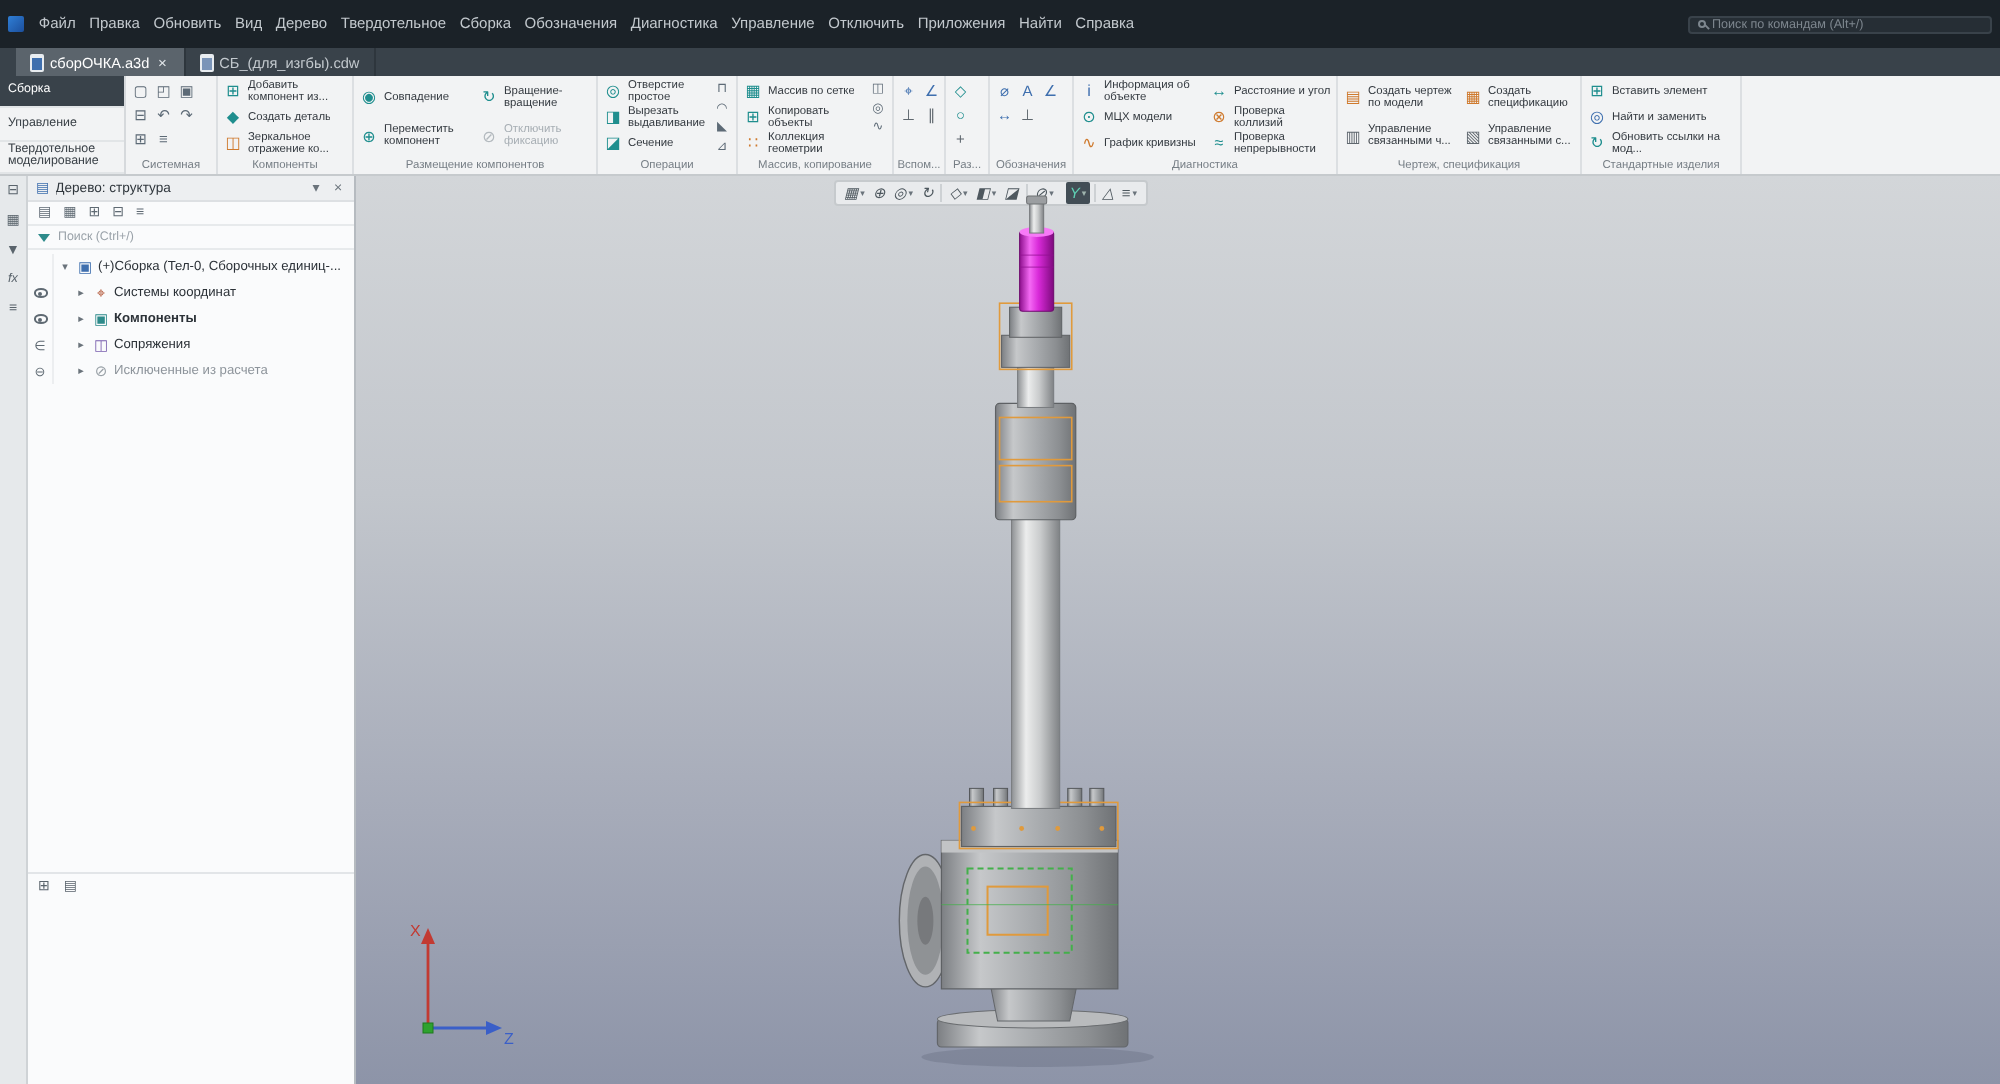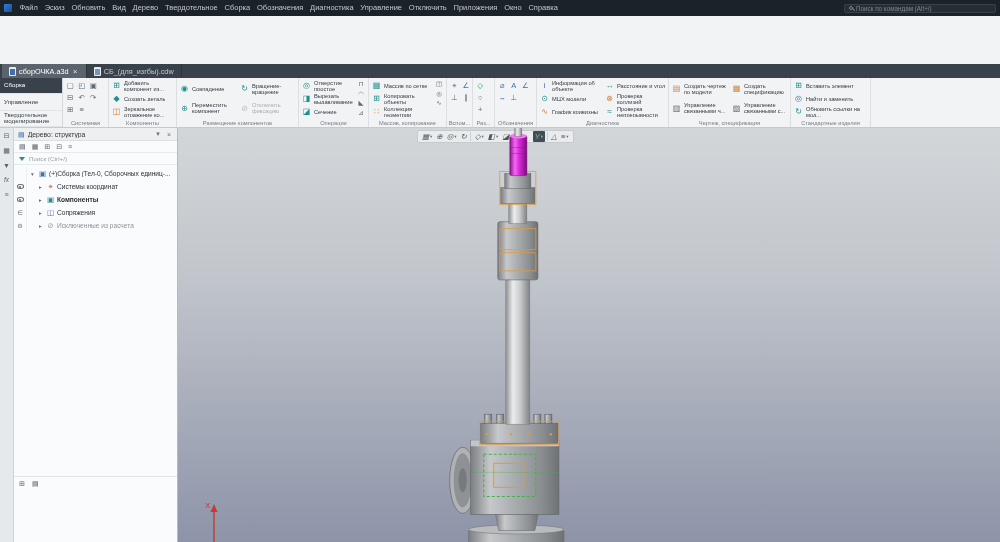--- a/index.html
+++ b/index.html
@@ -1,31 +1,31 @@
 <!DOCTYPE html>
 <html><head>
 <meta charset="utf-8">
 <style>
   * { box-sizing: border-box; margin: 0; padding: 0; }
   html,body { width:1000px; height:542px; overflow:hidden; }
   body { font-family:"Liberation Sans", sans-serif; background:#f2f3f4; }
   .app { position:relative; width:1000px; height:542px; overflow:hidden; display:flex; flex-direction:column; }
 
   
-  .titlebar { height:16px; flex:none; background:#1b2228; display:flex; align-items:center; padding:0 4px; }
+  .titlebar { height:24px; flex:none; background:#1b2228; display:flex; align-items:center; padding:0 4px; }
   .appicon { width:8px; height:8px; flex:none; background:linear-gradient(135deg,#2f7fd6,#1c4f9c); border-radius:1px; margin-right:4px; }
   .menus { display:flex; }
   .menu { font-size:7.5px; color:#c2c8cd; padding:0 3.4px; line-height:12px; white-space:nowrap; }
   .cmdsearch { margin-left:auto; width:152px; height:9px; background:#262e35; border:1px solid #39424a; border-radius:2px; display:flex; align-items:center; gap:3px; padding:0 4px; }
   .cmdsearch .ph { font-size:6.3px; color:#7d868e; white-space:nowrap; overflow:hidden; }
   .mag { width:4px; height:4px; border:1px solid #7d868e; border-radius:50%; position:relative; flex:none; }
   .mag::after { content:""; position:absolute; width:3px; height:1px; background:#7d868e; right:-2.5px; bottom:-1px; transform:rotate(45deg); }
 
   
-  .tabbar { height:14px; flex:none; background:#39424a; display:flex; align-items:stretch; padding-left:2px;margin-top:48px; }
+  .tabbar { height:14px; flex:none; background:#39424a; display:flex; align-items:stretch; padding-left:8px; }
   .dtab { display:flex; align-items:center; gap:3px; padding:0 7px; font-size:7.3px; color:#c3c9ce; border-right:1px solid #2e363d; white-space:nowrap; }
   .dtab.active { background:#5b646c; color:#fff; }
   .dicon { width:7px; height:9px; background:#e8ecf0; border-radius:1px; position:relative; flex:none; }
   .dicon::after { content:""; position:absolute; left:1px; right:1px; top:2px; bottom:1px; }
   .d3d::after { background:#3f6fae; }
   .dcdw::after { background:#7a94b8; }
   .tclose { width:7px; font-size:7.5px; color:#e3e7ea; text-align:center; }
   .tclose::after { content:"×"; }
 
   
@@ -96,32 +96,32 @@
 </style>
 </head>
 <body>
 
 <div class="app">
 
   <div class="titlebar">
     <span class="appicon"></span>
     <nav class="menus">
       <span class="menu">Файл</span>
-      <span class="menu">Эскиз</span>
+      <span class="menu">Правка</span>
       <span class="menu">Обновить</span>
       <span class="menu">Вид</span>
       <span class="menu">Дерево</span>
       <span class="menu">Твердотельное</span>
       <span class="menu">Сборка</span>
       <span class="menu">Обозначения</span>
       <span class="menu">Диагностика</span>
       <span class="menu">Управление</span>
       <span class="menu">Отключить</span>
       <span class="menu">Приложения</span>
-      <span class="menu">Окно</span>
+      <span class="menu">Найти</span>
       <span class="menu">Справка</span>
     </nav>
     <div class="cmdsearch">
       <span class="mag"></span>
       <span class="ph">Поиск по командам (Alt+/)</span>
     </div>
   </div>
 
   <div class="tabbar">
     <div class="dtab active">

